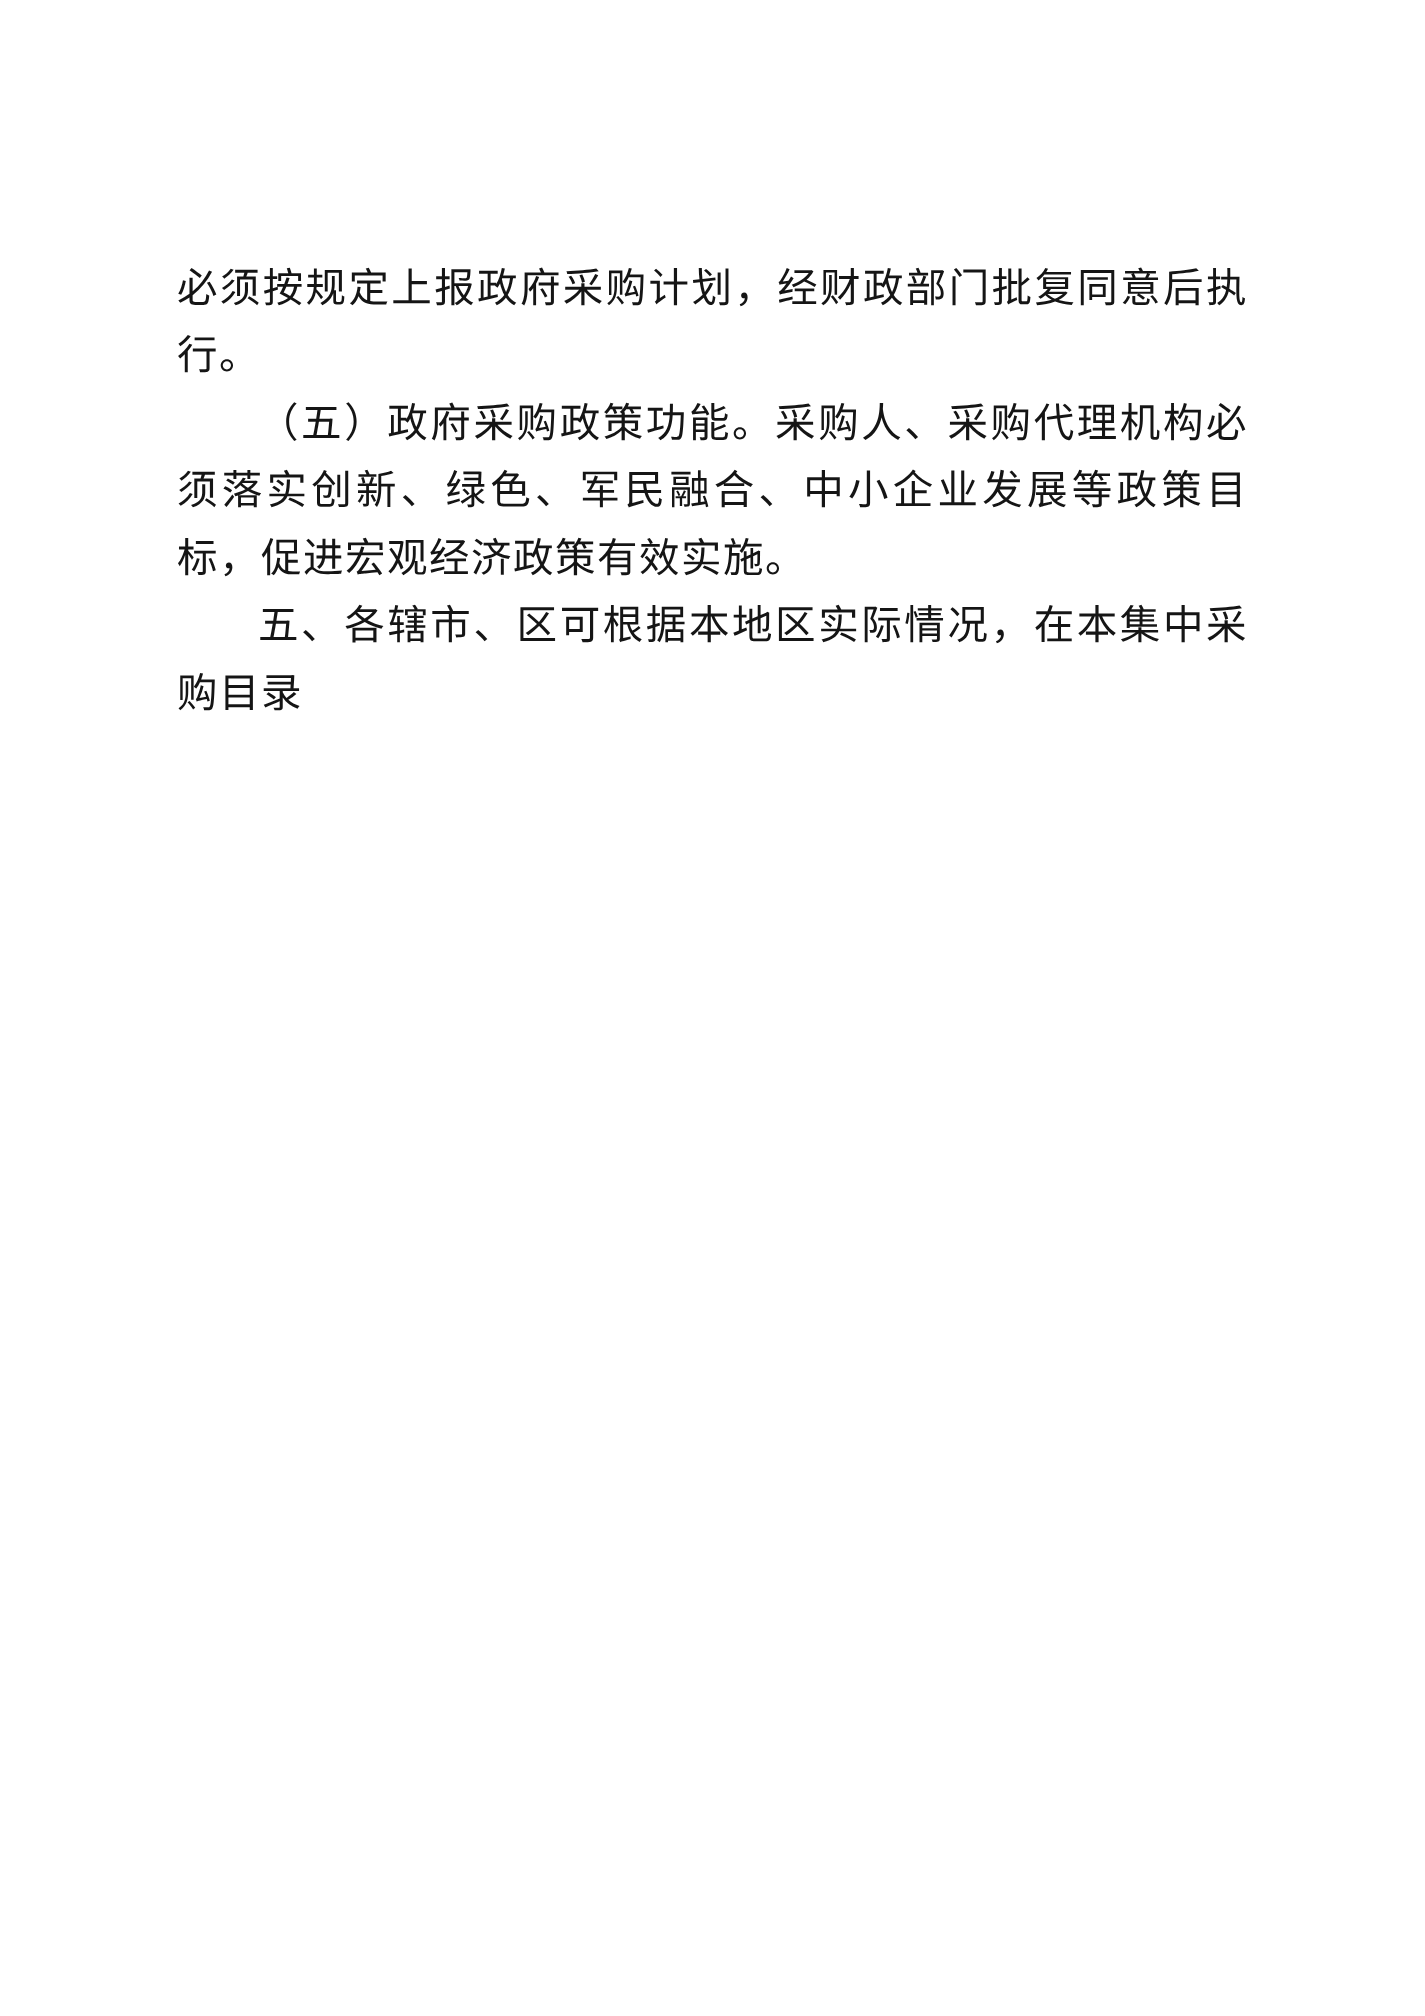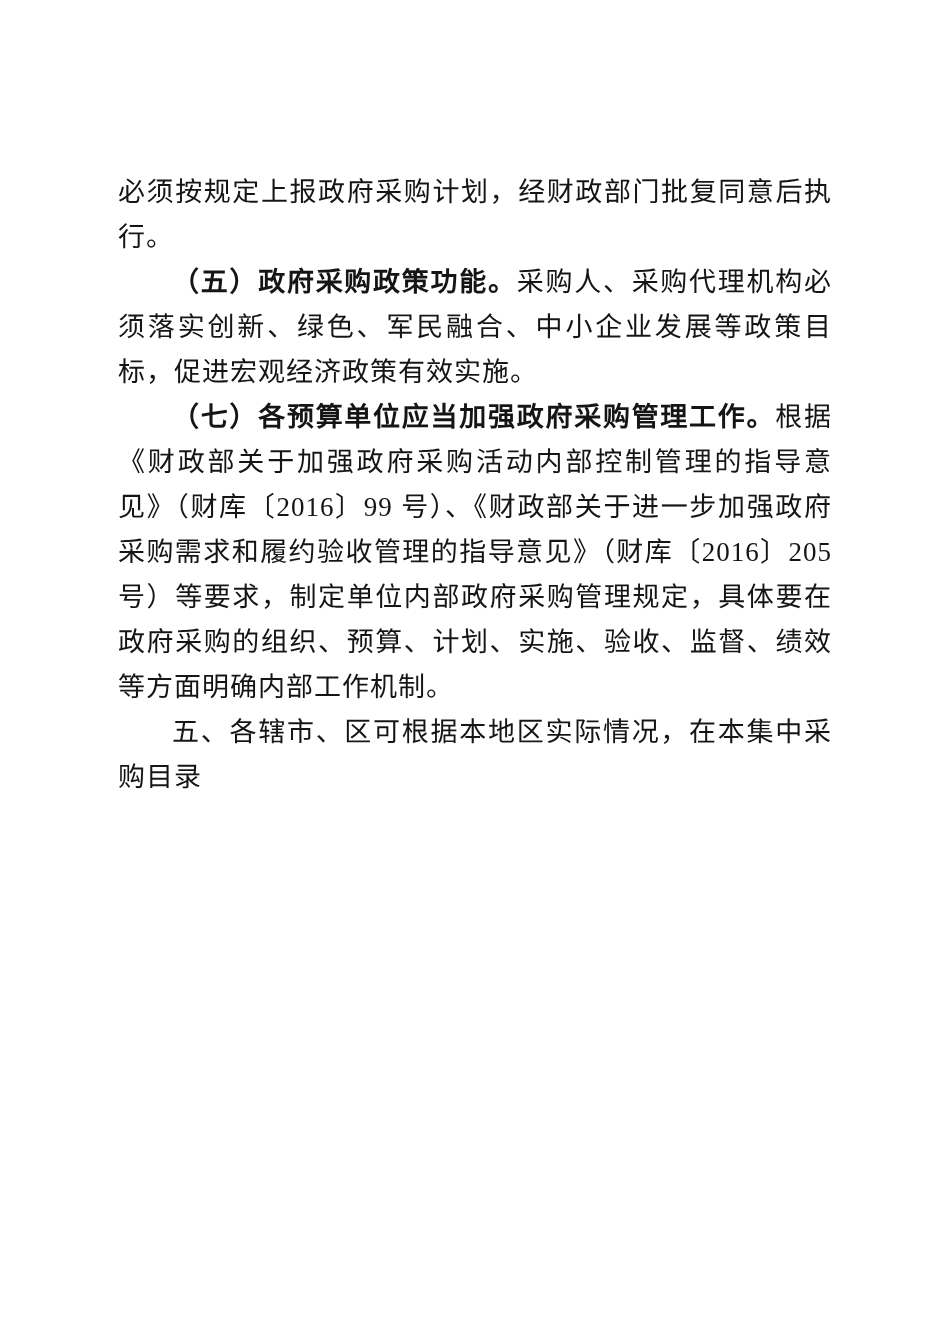--- a/index.html
+++ b/index.html
@@ -27,36 +27,35 @@
     letter-spacing: 1px;
   }
   .para {
     margin: 0;
     padding: 0;
   }
   .para.indent {
     text-indent: 2em;
   }
   .seg-bold {
-    font-weight: 700;
+    font-weight: 400;
   }
   .page-number {
     position: absolute;
     left: 138px;
     top: 1188px;
     font-size: 26px;
     letter-spacing: 4px;
     color: #151515;
     white-space: nowrap;
   }
 </style>
 </head>
 <body>
 
 <div class="page">
   <div class="body-text" id="doc-body">
       <p class="para"><span class="seg">必须按规定上报政府采购计划，经财政部门批复同意后执行。</span></p>
       <p class="para indent"><span class="seg-bold">（五）政府采购政策功能。</span><span class="seg">采购人、采购代理机构必须落实创新、绿色、军民融合、中小企业发展等政策目标，促进宏观经济政策有效实施。</span></p>
-      <p class="para indent"><span class="seg-bold">（七）各预算单位应当加强政府采购管理工作。</span><span class="seg">根据《财政部关于加强政府采购活动内部控制管理的指导意见》（财库〔2016〕99 号）、《财政部关于进一步加强政府采购需求和履约验收管理的指导意见》（财库〔2016〕205 号）等要求，制定单位内部政府采购管理规定，具体要在政府采购的组织、预算、计划、实施、验收、监督、绩效等方面明确内部工作机制。</span></p>
       <p class="para indent"><span class="seg">五、各辖市、区可根据本地区实际情况，在本集中采购目录</span></p>
     </div>
   <div class="page-number">— 4 —</div>
 </div>
 
 </body></html>

